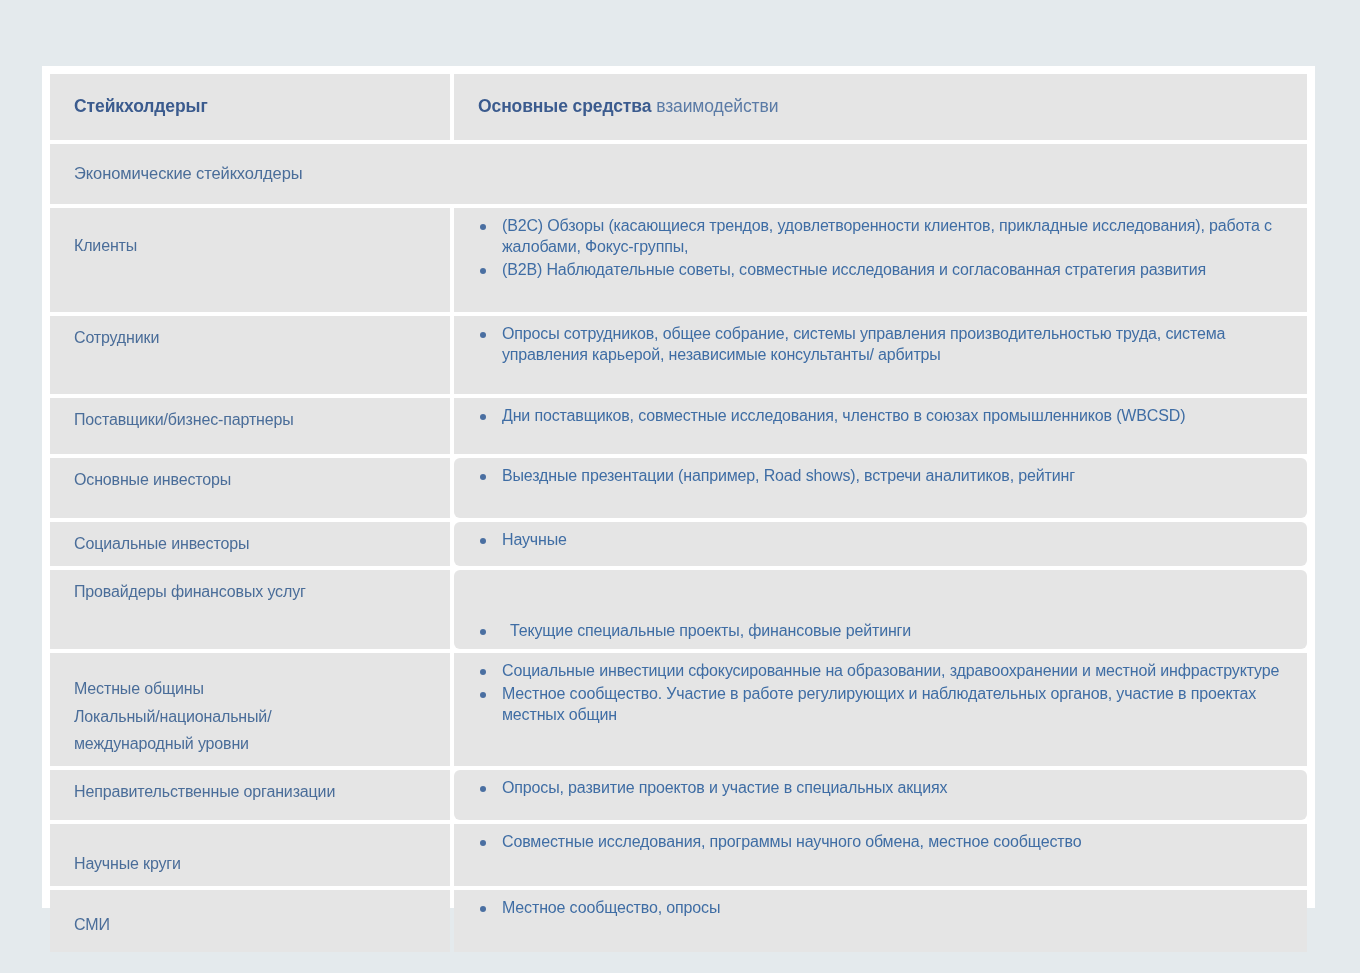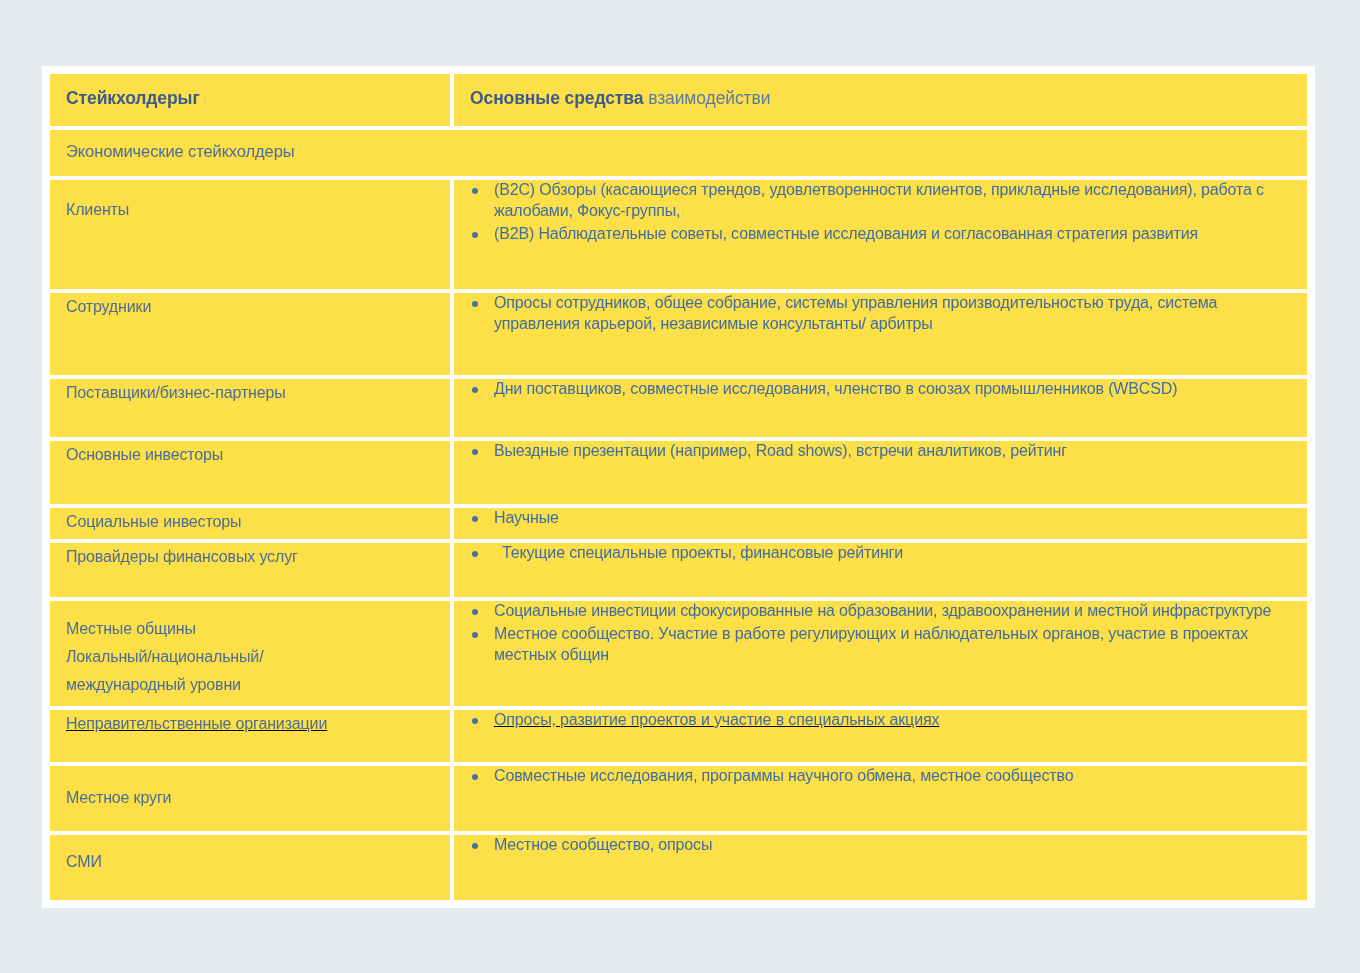--- a/index.html
+++ b/index.html
@@ -36,23 +36,23 @@
 
   table.stake-table {
     width: 100%;
     height: 100%;
     border-collapse: separate;
     border-spacing: 4px;
     table-layout: fixed;
   }
 
   table.stake-table td {
-    background: #fde047;
+    background: #e5e5e5;
     vertical-align: top;
-    padding: 0;
+    padding: 8px;
   }
 
   
   col.col-left  { width: 400px; }
   col.col-right { width: auto; }
 
   
   .hdr-cell {
     height: 50px;
   }
@@ -119,35 +119,35 @@
   .bullets li:last-child { margin-bottom: 0; }
   .bullets li .dot {
     position: absolute;
     left: 18px;
     top: 8px;
     width: 6px;
     height: 6px;
     border-radius: 50%;
     background: #4a6fa1;
   }
-  .bullets.pad-extra li { padding-left: 48px; }
+  .bullets.pad-extra li { padding-left: 48px; margin-top: 43px; }
 
   .cell-pad-a  { padding: 14px 14px 12px 0; }
   .cell-pad-b  { padding: 18px 14px 12px 0; }
   .cell-pad-c  { padding: 20px 14px 12px 0; }
-  .cell-pad-d  { padding: 12px 14px 12px 0; }
+  .cell-pad-d  { padding: 12px 14px 12px 0; border-radius: 6px; }
 
   .rowh-clients  { height: 104px; }
   .rowh-emp      { height: 78px; }
   .rowh-supp     { height: 56px; }
   .rowh-inv      { height: 60px; }
   .rowh-soc      { height: 30px; }
   .rowh-prov     { height: 52px; }
   .rowh-comm     { height: 100px; }
-  .rowh-ngo      { height: 50px; text-decoration: underline; }
+  .rowh-ngo      { height: 50px; }
   .rowh-sci      { height: 62px; }
   .rowh-smi      { height: 62px; }
 </style>
 </head>
 <body>
 
 <div id="page">
 
   <div id="table-frame">
     <table class="stake-table">
@@ -311,21 +311,21 @@
                 <span class="dot"></span>
                 <span>Опросы, развитие проектов и участие в специальных акциях</span>
               </li>
             </ul>
           </td>
         </tr>
 
         <tr class="rowh-sci">
           <td class="v-center">
             <div class="label-inner" style="padding-top:18px;">
-              <span class="ln">Местное круги</span>
+              <span class="ln">Научные круги</span>
             </div>
           </td>
           <td class="cell-pad-c">
             <ul class="bullets">
               <li>
                 <span class="dot"></span>
                 <span>Совместные исследования, программы научного обмена, местное сообщество</span>
               </li>
             </ul>
           </td>

